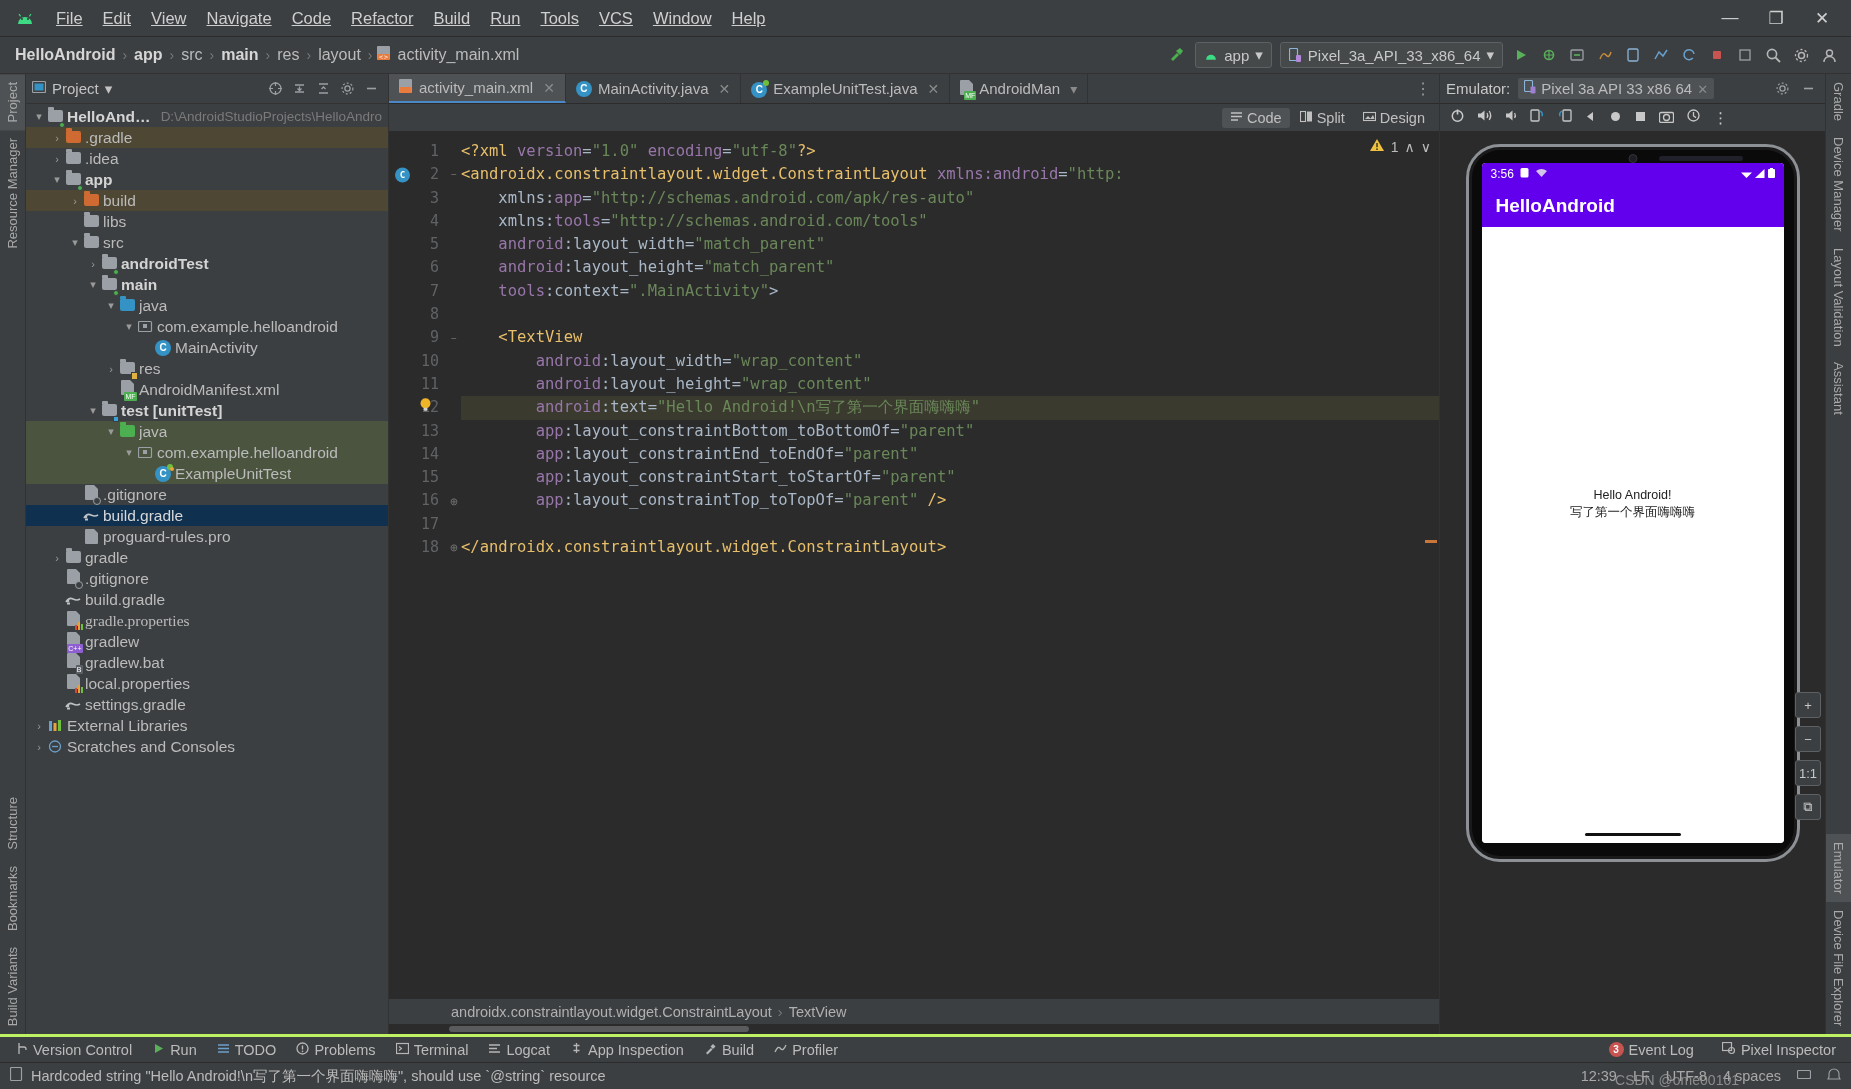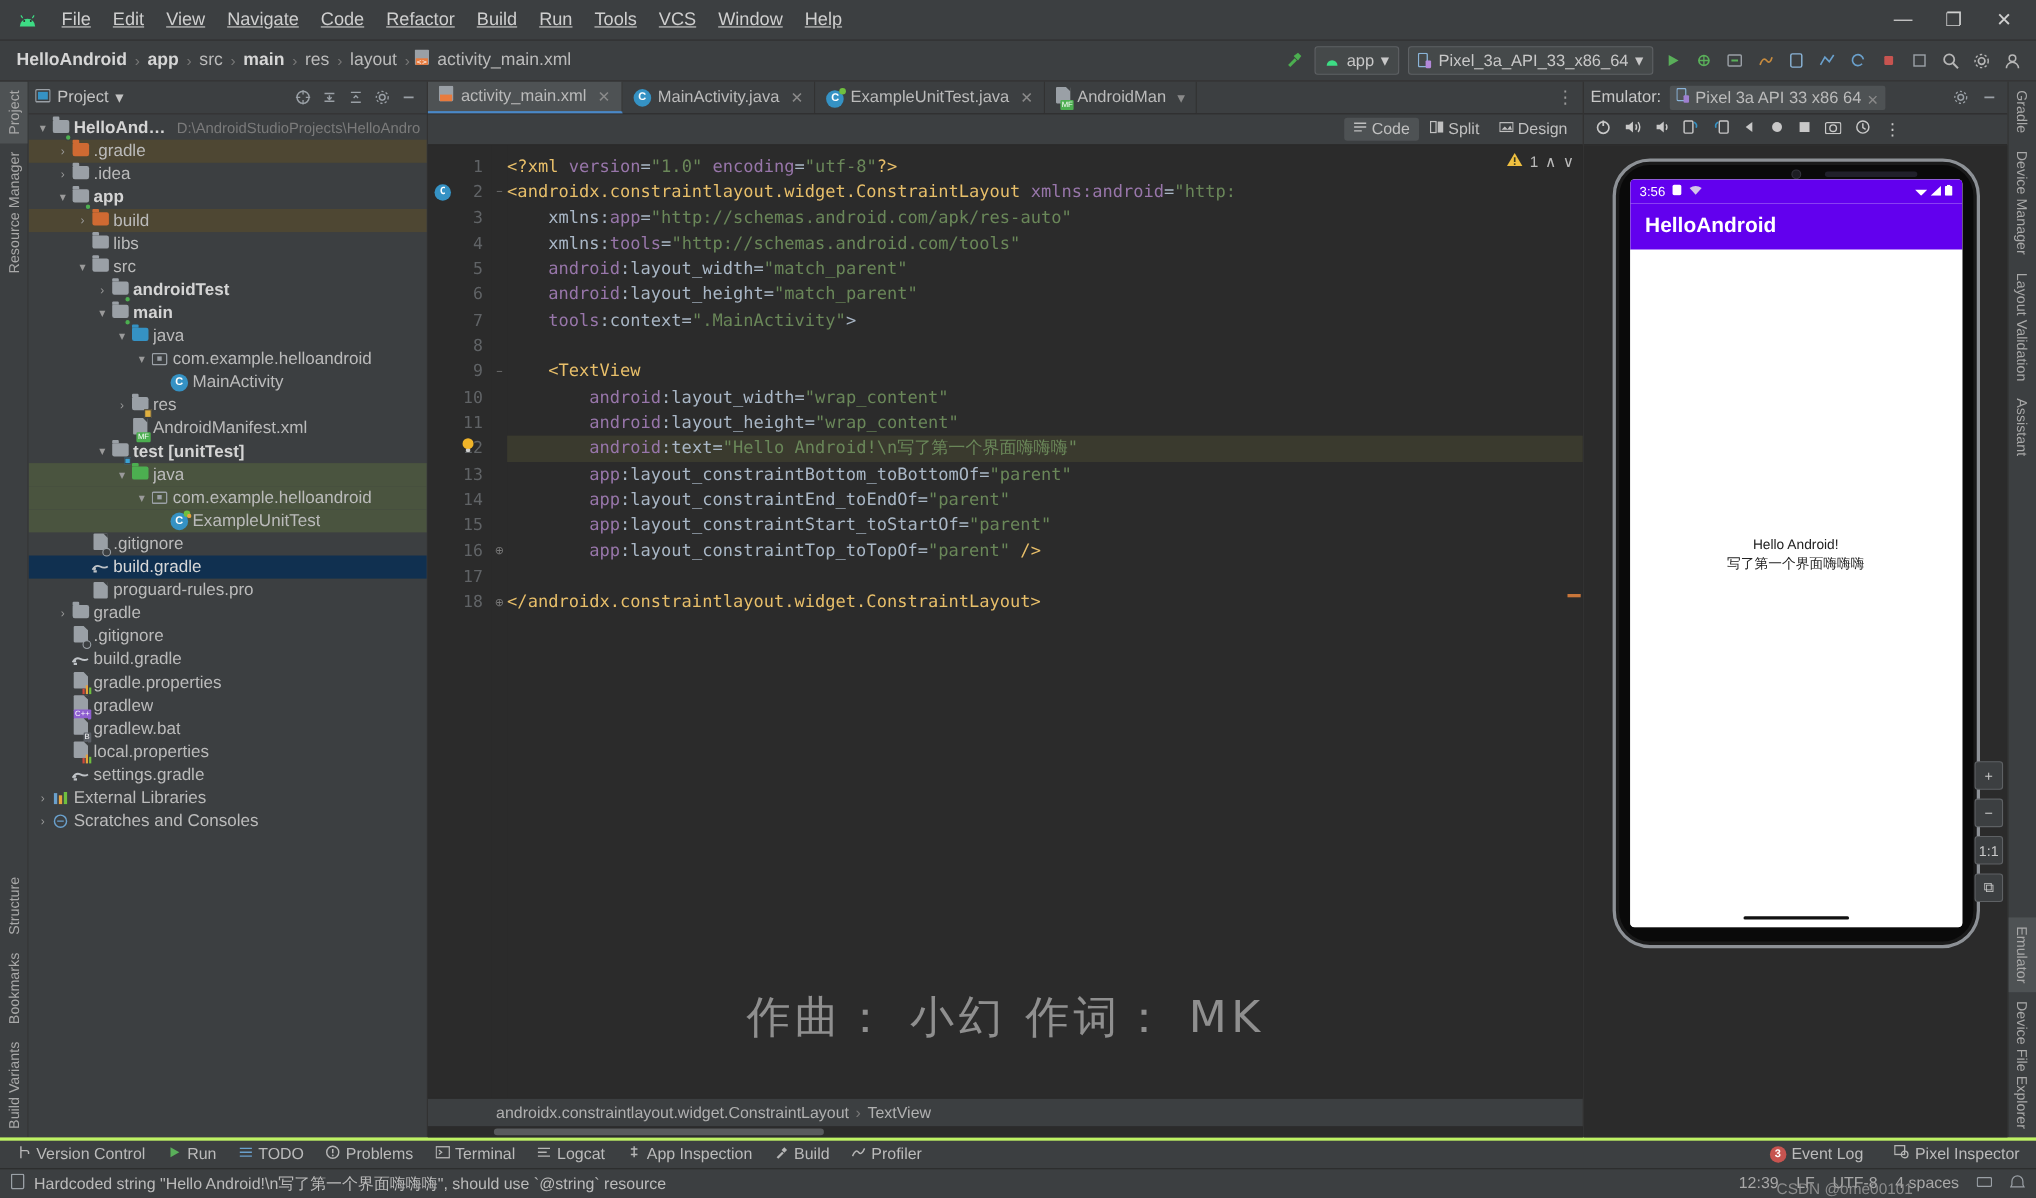--- a/index.html
+++ b/index.html
@@ -611,21 +611,21 @@
             <span class="arrow"></span>
             <span class="ic">
               <svg width="17" height="13">
                 <path d="M1 9q3-5 7-3t7 0" fill="none" stroke="#bfc3c7" stroke-width="1.6"></path>
                 <circle cx="3" cy="8" r="1.3" fill="#bfc3c7"></circle>
                 <path d="M2 9.5h3v2H2z" fill="#bfc3c7"></path>
               </svg>
             </span>
             <span class="lbl">build.gradle</span>
           </div>
-          <div class="node" style="padding-left: 24px;">
+          <div class="node" style="padding-left: 24px; font-family: Liberation Serif, serif;">
             <span class="arrow"></span>
             <span class="ic">
               <span style="position:relative;display:inline-block;"><span class="fileic"></span><span style="position:absolute;right:-3px;bottom:0;display:flex;align-items:flex-end;gap:1px;">
                   <i style="display:block;width:2px;height:5px;background:#d04a3a"></i>
                   <i style="display:block;width:2px;height:8px;background:#e8a33d"></i>
                   <i style="display:block;width:2px;height:6px;background:#6fbf3f"></i>
                 </span></span>
             </span>
             <span class="lbl">gradle.properties</span>
           </div>
@@ -803,21 +803,20 @@
                 <path d="M8 5v4.2" stroke="#3b3b1e" stroke-width="1.5"></path>
                 <circle cx="8" cy="11.2" r="0.9" fill="#3b3b1e"></circle>
               </svg>
           </span>
           <span>1</span>
           <span>∧</span>
           <span>∨</span>
         </div>
         <div class="stripe-mark" style="top:408px"></div>
 
-        <div class="watermark-big">作曲： 小幻  作词： MK</div>
       </div>
 
       <div class="breadcrumbbar">
         <span>androidx.constraintlayout.widget.ConstraintLayout</span>
         <span style="color:#777">›</span>
         <span>TextView</span>
       </div>
       <div class="hscroll">
         <div class="thumb"></div>
       </div>

